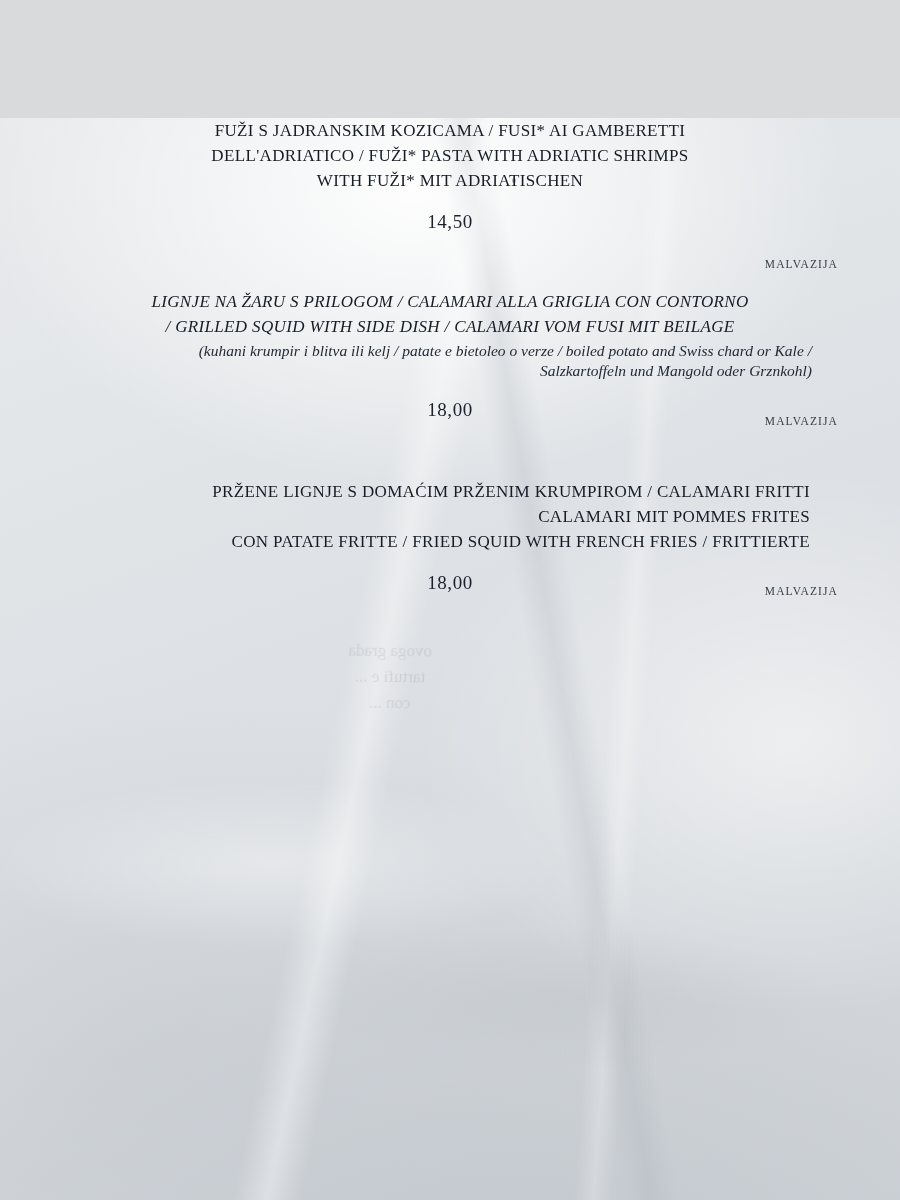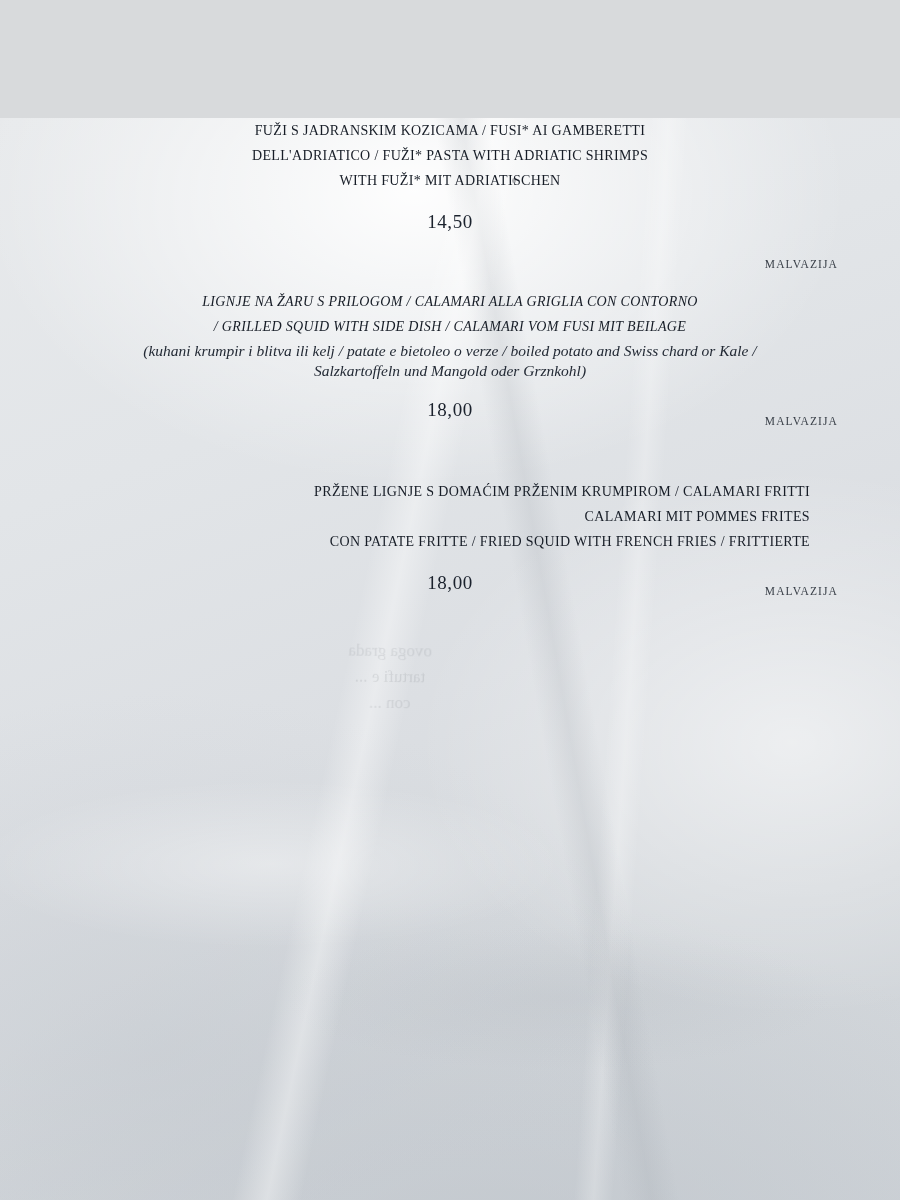--- a/index.html
+++ b/index.html
@@ -65,21 +65,21 @@
   }
 
   .dish {
     position: relative;
     text-align: center;
     color: #1d2430;
   }
 
   .dish .title {
     font-family: "Liberation Serif", serif;
-    font-size: 14px;
+    font-size: 17px;
     letter-spacing: 0.35px;
     line-height: 25px;
     font-weight: 400;
     color: #171d27;
     padding: 0 60px;
     text-transform: none;
   }
 
   .dish .subtitle {
     font-family: "Liberation Serif", serif;
@@ -107,21 +107,21 @@
     color: #3a4049;
     font-family: "Liberation Serif", serif;
   }
 
   
   #dish-1 { margin-top: 118px; }
   #dish-1 .wine { top: 140px; }
 
   #dish-2 { margin-top: 56px; }
   #dish-2 .title { padding: 0 52px; font-style: italic; }
-  #dish-2 .subtitle { padding: 0 88px; }
+  #dish-2 .subtitle { padding: 0 88px; text-align: right; }
   #dish-2 .wine { top: 126px; }
 
   #dish-3 { margin-top: 58px; }
   #dish-3 .title { padding: 0 90px; text-align: right; }
   #dish-3 .wine { top: 106px; }
 
   .footnote {
     position: absolute;
     left: 66px;
     top: 1080px;

